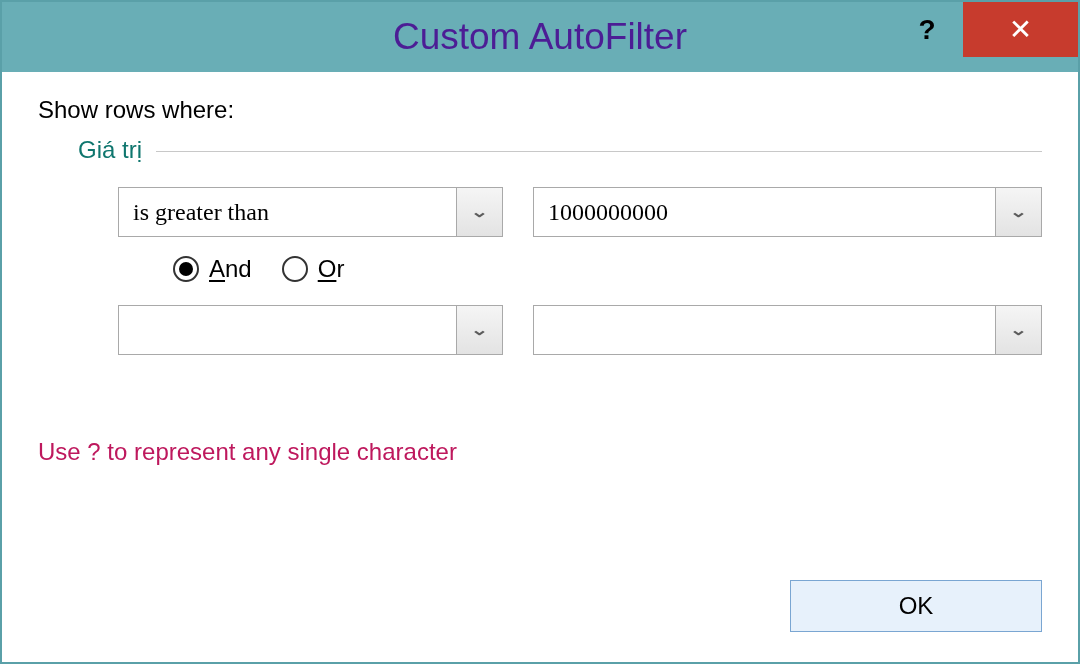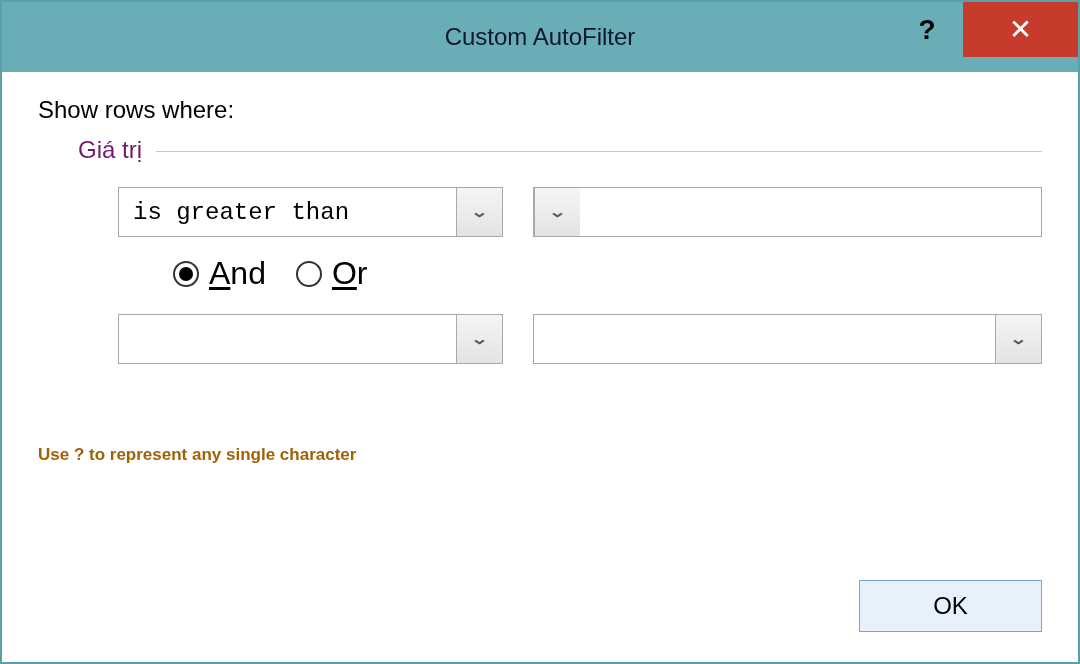--- a/index.html
+++ b/index.html
@@ -20,22 +20,22 @@
     }
     .titlebar {
       background: #69aeb6;
       height: 70px;
       position: relative;
       display: flex;
       align-items: center;
       justify-content: center;
     }
     .titlebar-title {
-      color: #0f172a;
-      font-size: 24px;
+      color: #4c1d95;
+      font-size: 37px;
       font-weight: 400;
     }
     .titlebar-controls {
       position: absolute;
       right: 0;
       top: 0;
       display: flex;
       height: 55px;
     }
     .help-btn {
@@ -84,21 +84,21 @@
       margin-right: 0;
       margin-bottom: 50px;
     }
     .fieldset-legend {
       position: absolute;
       top: -16px;
       left: 0;
       background: #fff;
       padding-right: 14px;
       font-size: 24px;
-      color: #701a75;
+      color: #0f766e;
     }
     .filter-row {
       display: flex;
       gap: 30px;
       margin-left: 40px;
       margin-bottom: 18px;
     }
     .combo {
       display: flex;
       border: 1px solid #a9a9a9;
@@ -106,21 +106,21 @@
       background: #fff;
     }
     .combo-left { width: 385px; }
     .combo-right { flex: 1; }
     .combo-input {
       flex: 1;
       border: none;
       outline: none;
       padding: 0 14px;
       font-size: 24px;
-      font-family: Liberation Mono, monospace;
+      font-family: Liberation Serif, serif;
       background: transparent;
     }
     .combo-btn {
       width: 46px;
       background: linear-gradient(to bottom, #f5f5f5, #e3e3e3);
       border-left: 1px solid #a9a9a9;
       display: flex;
       align-items: center;
       justify-content: center;
       cursor: pointer;
@@ -154,38 +154,37 @@
       justify-content: center;
       background: #fff;
     }
     .radio-inner {
       width: 14px;
       height: 14px;
       border-radius: 50%;
       background: #000;
     }
     .radio-label {
-      font-size: 32px;
+      font-size: 24px;
       text-decoration-thickness: 1px;
       text-underline-offset: 3px;
     }
     .hints {
-      font-size: 17px;
-      color: #a16207;
+      font-size: 24px;
+      color: #be185d;
       line-height: 1.7;
-      font-weight: bold;
     }
     .button-row {
       display: flex;
       justify-content: flex-end;
       gap: 28px;
       margin-top: auto;
     }
     .btn {
-      width: 183px;
+      width: 252px;
       height: 52px;
       border: 1px solid #a8a8a8;
       background: #f2f2f2;
       font-size: 24px;
       font-family: inherit;
       cursor: pointer;
       display: flex;
       align-items: center;
       justify-content: center;
     }
@@ -218,20 +217,21 @@
       <div class="fieldset-legend">Giá trị</div>
 
       <div class="filter-row">
         <div class="combo combo-left">
           <input class="combo-input" value="is greater than" style="">
           <div class="combo-btn">
             <span class="chevron-v">⌄</span>
           </div>
         </div>
         <div class="combo combo-right">
+          <input class="combo-input" value="1000000000" style="">
           <div class="combo-btn">
             <span class="chevron-v">⌄</span>
           </div>
         </div>
       </div>
 
       <div class="radio-row">
         <div class="radio-group">
           <div class="radio-outer">
             <div class="radio-inner"></div>

